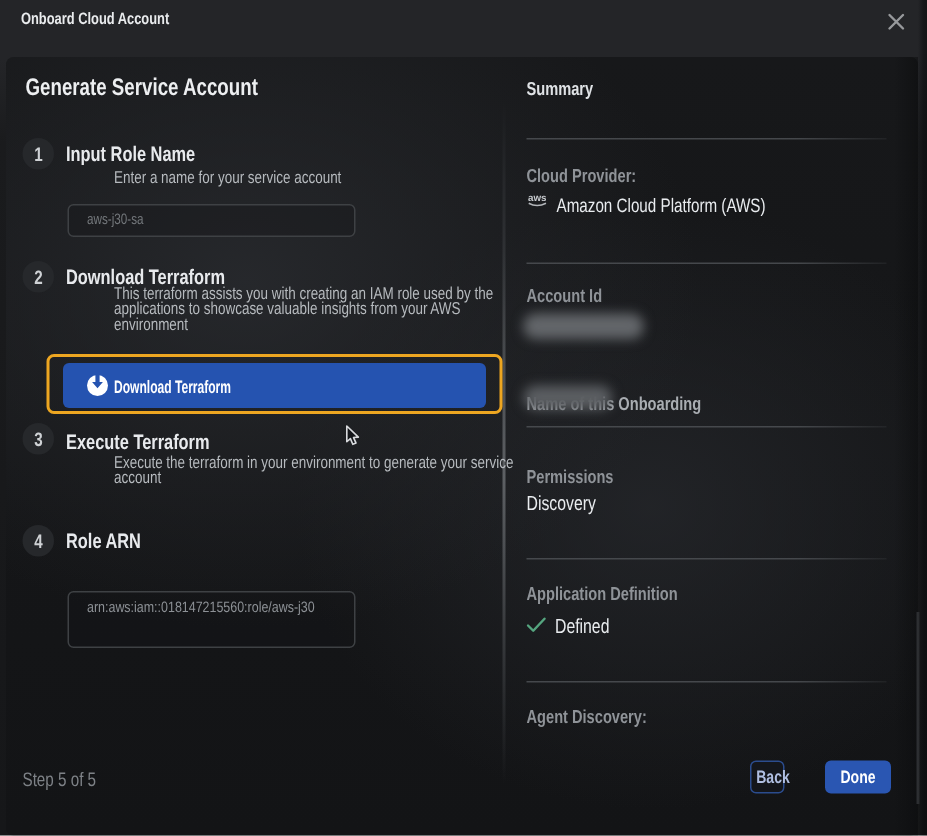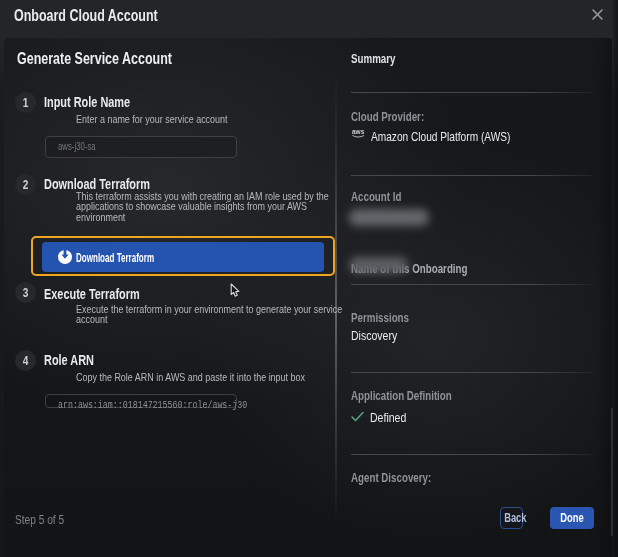--- a/index.html
+++ b/index.html
@@ -8,21 +8,21 @@
     position:relative;
     background:linear-gradient(#242528 0px, #242528 40px, #1a1b1d 95px, #161719 100%);
     font-family:"Liberation Sans", sans-serif;
     -webkit-font-smoothing:antialiased;
   }
   .abs { position:absolute; }
   .tx  { display:inline-block; transform:scaleX(0.78); transform-origin:0 50%; white-space:nowrap; }
   .txc { display:inline-block; transform:scaleX(0.78); transform-origin:50% 50%; white-space:nowrap; }
   
   .header { position:absolute; left:0; top:0; width:618px; height:36px; background:#242528; }
-  .header h1 { position:absolute; left:14px; top:7px; font-size:16px; font-weight:bold; color:#e9ebed; }
+  .header h1 { position:absolute; left:14px; top:7px; font-size:11px; font-weight:bold; color:#e9ebed; }
   
   .bodywrap {
     position:absolute; left:4px; top:38px; width:608px; height:519px; border-radius:5px;
     background:
       radial-gradient(ellipse 430px 330px at 160px 150px, rgba(41,43,47,0.85) 0%, rgba(41,43,47,0) 70%),
       radial-gradient(ellipse 330px 280px at 430px 300px, rgba(37,39,43,0.8) 0%, rgba(37,39,43,0) 72%),
       linear-gradient(#17181a,#131416);
   }
   .vdiv {
     position:absolute; left:331px; top:30px; width:2px; height:455px;
@@ -92,22 +92,21 @@
       <span class="bt"><span class="tx" style="transform:scaleX(0.67);">Download Terraform</span></span>
     </div>
 
     <div class="badge" style="top:244px;"><span class="txc">3</span></div>
     <div class="stitle" style="top:248px;"><span class="tx">Execute Terraform</span></div>
     <div class="sdesc" style="top:265.5px;"><span class="tx">Execute the terraform in your environment to generate your service</span><br>
       <span class="tx">account</span></div>
 
     <div class="badge" style="top:312px;"><span class="txc">4</span></div>
     <div class="stitle" style="top:314px;"><span class="tx">Role ARN</span></div>
-    <div class="sdesc" style="top:333.5px;"><span class="tx">Copy the Role ARN in AWS and paste it into the input box</span></div>
-    <div class="sinput" style="top:356px; height:14px; line-height:21px; color:#8d9196;font-family:Liberation Mono, monospace;"><span class="tx" style="transform:scaleX(0.83);">arn:aws:iam::018147215560:role/aws-j30</span></div>
+    <div class="sinput" style="top:356px; height:38px; line-height:21px; color:#8d9196;"><span class="tx" style="transform:scaleX(0.83);">arn:aws:iam::018147215560:role/aws-j30</span></div>
 
     <div class="stepof"><span class="tx">Step 5 of 5</span></div>
 
     <div class="rlabel" style="left:347px; top:13.5px; color:#dfe2e5;"><span class="tx">Summary</span></div>
     <div class="hr" style="top:54px;"></div>
 
     <div class="rlabel" style="left:347px; top:72px;"><span class="tx">Cloud Provider:</span></div>
     <svg class="abs" style="left:348px; top:90px; transform:translateZ(0);" width="13" height="11" viewBox="0 0 13 11">
       <text x="0" y="6" font-size="6.5" font-weight="bold" fill="#c9ccd0" font-family="Liberation Sans">aws</text>
       <path d="M0.5 7.5 Q6 10.6 12 7.5" stroke="#b3b6ba" stroke-width="1" fill="none"></path>

